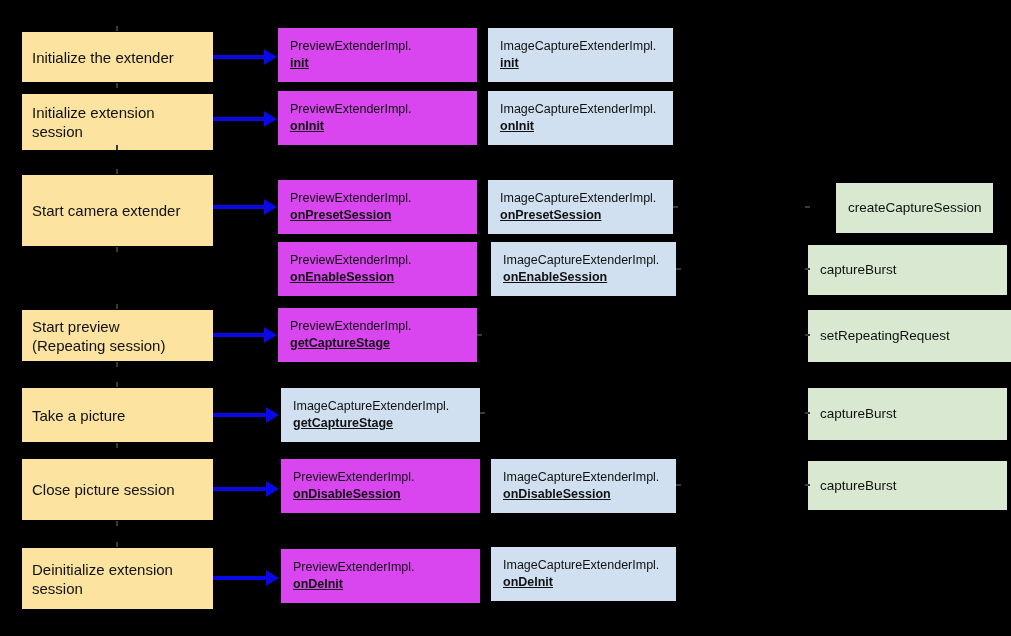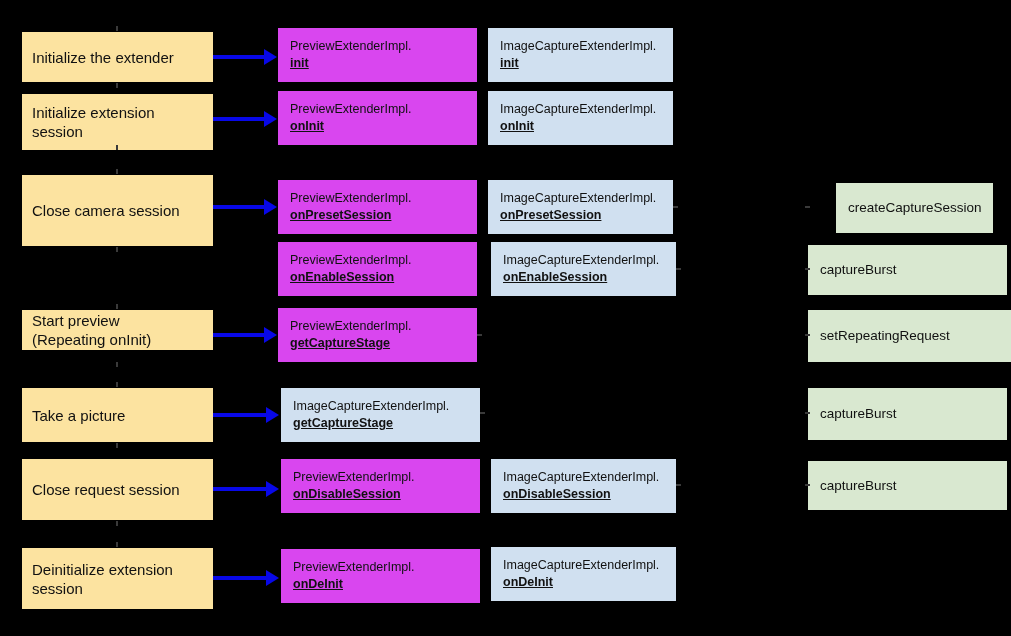--- a/index.html
+++ b/index.html
@@ -88,34 +88,34 @@
   <div class="box box-yellow" style="left:22px; top:32px; width:191px; height:50px;">
     <div class="label-line">Initialize the extender</div>
   </div>
 
   <div class="box box-yellow" style="left:22px; top:94px; width:191px; height:56px;">
     <div class="label-line">Initialize extension</div>
     <div class="label-line">session</div>
   </div>
 
   <div class="box box-yellow" style="left:22px; top:175px; width:191px; height:71px;">
-    <div class="label-line">Close camera session</div>
-  </div>
-
-  <div class="box box-yellow" style="left:22px; top:310px; width:191px; height:40px;">
+    <div class="label-line">Start camera extender</div>
+  </div>
+
+  <div class="box box-yellow" style="left:22px; top:310px; width:191px; height:51px;">
     <div class="label-line">Start preview</div>
-    <div class="label-line">(Repeating onInit)</div>
+    <div class="label-line">(Repeating session)</div>
   </div>
 
   <div class="box box-yellow" style="left:22px; top:388px; width:191px; height:54px;">
     <div class="label-line">Take a picture</div>
   </div>
 
   <div class="box box-yellow" style="left:22px; top:459px; width:191px; height:61px;">
-    <div class="label-line">Close request session</div>
+    <div class="label-line">Close picture session</div>
   </div>
 
   <div class="box box-yellow" style="left:22px; top:548px; width:191px; height:61px;">
     <div class="label-line">Deinitialize extension</div>
     <div class="label-line">session</div>
   </div>
 
   <div class="arrow" style="left:213px; top:55px; width:53px;"></div>
   <div class="arrow-head" style="left:264px; top:49px;"></div>
 

